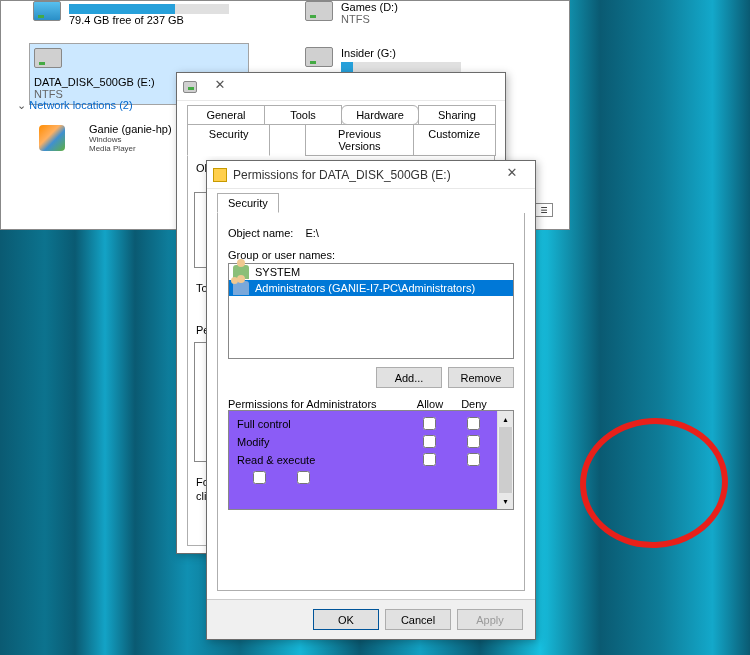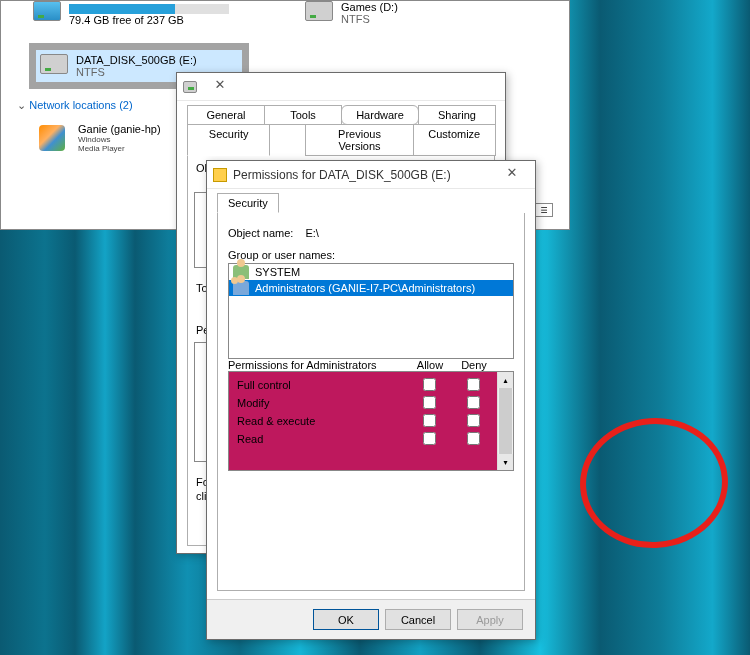--- a/index.html
+++ b/index.html
@@ -1,28 +1,28 @@
 <!DOCTYPE html>
 <html><head>
 <meta charset="utf-8">
 <style>
   :root{--win-bg:#f0f0f0;--win-border:#a0a0a0;--btn-border:#adadad;--blue-sel:#0078d7;}
   *{box-sizing:border-box;}
   body{margin:0;width:750px;height:655px;overflow:hidden;font-family:"Segoe UI",Tahoma,sans-serif;font-size:11px;color:#000;position:relative;}
   .desktop{position:absolute;inset:0;background:linear-gradient(90deg,#0a5a72 0%,#0c738e 6%,#0a5a72 10%,#13a3c6 14%,#0a5a72 18%,#1090b2 25%,#0c6a84 32%,#15b5d6 40%,#0a5a72 48%,#12a0c2 56%,#0a5a72 64%,#17c0e0 72%,#0a5a72 80%,#0e7c98 88%,#13a8ca 95%,#0a5a72 100%);}
   .explorer{position:absolute;left:0;top:0;width:570px;height:230px;background:#fff;border:1px solid #888;}
   .drive{position:absolute;display:flex;gap:8px;align-items:flex-start;padding:4px;}
-  .drive.sel{background:#cce8ff;border:7px solid #a3a3a3;}
+  .drive.sel{background:#cce8ff;border:1px solid #a3a3a3;flex-direction:column;}
   .drive-icon{width:28px;height:20px;background:#d0d0d0;border:1px solid #888;border-radius:2px;position:relative;}
   .drive-icon::after{content:"";position:absolute;bottom:2px;left:4px;width:6px;height:3px;background:#4a4;}
   .bar{width:160px;height:10px;background:#e0e0e0;margin-top:3px;}
   .bar-fill{height:100%;background:#26a0da;}
   .netloc{position:absolute;left:16px;top:98px;color:#0066cc;}
   .netloc::before{content:"⌄ ";color:#555;}
-  .wmp{position:absolute;left:38px;top:122px;display:flex;gap:13px;align-items:center;}
+  .wmp{position:absolute;left:38px;top:122px;display:flex;gap:24px;align-items:center;}
   .wmp-icon{width:26px;height:26px;background:linear-gradient(135deg,#ff8c00,#ffb060 40%,#4090d0 60%,#60b040);border-radius:4px;}
   .viewbar{position:absolute;right:16px;bottom:12px;display:flex;align-items:center;gap:4px;}
   .vbslider{width:40px;height:3px;background:#888;}
   .vbbtn{width:18px;height:14px;border:1px solid #888;display:flex;justify-content:center;align-items:center;font-size:8px;}
 
   .win{position:absolute;background:#fff;border:1px solid #6b6b6b;box-shadow:2px 2px 8px rgba(0,0,0,.25);}
   .titlebar{height:28px;display:flex;align-items:center;padding:0 6px;background:#fff;border-bottom:1px solid #e8e8e8;}
   .titlebar .ticon{width:14px;height:14px;background:#ffcf4b;border:1px solid #c79a00;margin-right:6px;}
   .titlebar .title{flex:1;font-size:12px;color:#333;}
   .titlebar .close{width:34px;height:20px;text-align:center;cursor:pointer;font-size:13px;color:#555;}
@@ -42,21 +42,21 @@
   .usericon{width:16px;height:14px;background:#8bbf78;border-radius:3px 3px 0 0;position:relative;}
   .usericon::before{content:"";position:absolute;top:-6px;left:4px;width:8px;height:8px;background:#f0c890;border-radius:50%;}
   .usericon.multi{background:#7aa8da;}
   .usericon.multi::after{content:"";position:absolute;top:-4px;left:-2px;width:7px;height:7px;background:#f0c890;border-radius:50%;}
 
   .btnrow{display:flex;justify-content:flex-end;gap:6px;margin-top:8px;}
   button.winbtn{min-width:66px;height:21px;font-size:11px;background:#e1e1e1;border:1px solid var(--btn-border);cursor:pointer;}
   button.winbtn.primary{border:1px solid #005499;}
   button.winbtn:disabled{color:#9a9a9a;}
 
-  .permtable{border:1px solid #888;background:#be185d;position:relative;padding:4px 18px 4px 8px;}
+  .permtable{border:1px solid #888;background:#8b5cf6;position:relative;padding:4px 18px 4px 8px;}
   .permrow{display:flex;align-items:center;height:18px;}
   .permrow .pname{flex:1;}
   .permrow .pcol{width:44px;text-align:center;}
   .permrow input{margin:0;}
   .scrollbar{position:absolute;right:0;top:0;bottom:0;width:16px;background:#f0f0f0;border-left:1px solid #ddd;}
   .scrollbar .sbtn{height:16px;background:#e8e8e8;display:flex;align-items:center;justify-content:center;font-size:8px;}
   .scrollbar .thumb{position:absolute;top:16px;bottom:16px;left:1px;right:1px;background:#cdcdcd;}
 
   .footer{position:absolute;left:0;right:0;bottom:0;height:40px;border-top:1px solid #ccc;background:#f0f0f0;display:flex;justify-content:flex-end;align-items:center;gap:6px;padding:0 12px;}
 
@@ -82,20 +82,29 @@
     <div>
       <div>Games (D:)</div>
       <div style="color:#666">NTFS</div>
     </div>
   </div>
   <div class="drive sel" style="left:28px;top:42px;width:220px;">
     <div class="drive-icon"></div>
     <div>
       <div>DATA_DISK_500GB (E:)</div>
       <div style="color:#666">NTFS</div>
+    </div>
+  </div>
+  <div class="drive" style="left:300px;top:42px;width:210px;">
+    <div class="drive-icon"></div>
+    <div>
+      <div>Insider (G:)</div>
+      <div class="bar" style="width:120px;">
+          <div class="bar-fill" style="width:10%"></div>
+        </div>
     </div>
   </div>
   <div class="netloc">Network locations (2)</div>
   <div class="wmp">
     <div class="wmp-icon"></div>
     <div>
       <div>Ganie (ganie-hp)</div>
       <div style="font-size:8px;color:#444;">Windows<br>Media Player</div>
     </div>
   </div>
@@ -151,22 +160,26 @@
     <div class="group-frame" style="height:96px;">
       <div class="listrow">
         <span class="usericon"></span>
         <span>SYSTEM</span>
       </div>
       <div class="listrow sel">
         <span class="usericon multi"></span>
         <span>Administrators (GANIE-I7-PC\Administrators)</span>
       </div>
     </div>
-
-    <div class="hdr" style="display:flex;">
+    <div class="btnrow">
+      <button class="winbtn">Add...</button>
+      <button class="winbtn">Remove</button>
+    </div>
+
+    <div class="hdr" style="display:flex;margin-top:10px;">
       <span style="flex:1">Permissions for Administrators</span>
       <span style="width:44px;text-align:center">Allow</span>
       <span style="width:44px;text-align:center;margin-right:18px;">Deny</span>
     </div>
     <div class="permtable" style="height:100px;">
       <div class="permrow">
         <span class="pname">Full control</span>
         <span class="pcol"><input type="checkbox" style=""></span>
         <span class="pcol"><input type="checkbox" style=""></span>
       </div>
@@ -174,21 +187,20 @@
         <span class="pname">Modify</span>
         <span class="pcol"><input type="checkbox" style=""></span>
         <span class="pcol"><input type="checkbox" style=""></span>
       </div>
       <div class="permrow">
         <span class="pname">Read &amp; execute</span>
         <span class="pcol"><input type="checkbox" style=""></span>
         <span class="pcol"><input type="checkbox" style=""></span>
       </div>
       <div class="permrow">
-        <span class="pname">Read</span>
         <span class="pcol"><input type="checkbox" style=""></span>
         <span class="pcol"><input type="checkbox" style=""></span>
       </div>
       <div class="scrollbar">
         <div class="sbtn">▴</div>
         <div class="thumb"></div>
         <div class="sbtn" style="position:absolute;bottom:0;left:0;right:0;">▾</div>
       </div>
     </div>
   </div>

